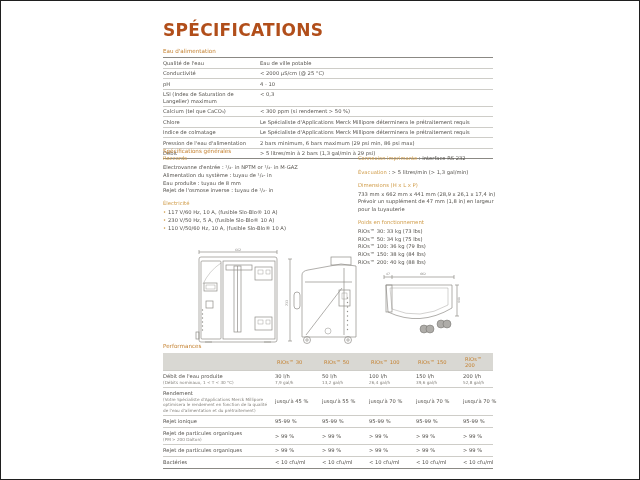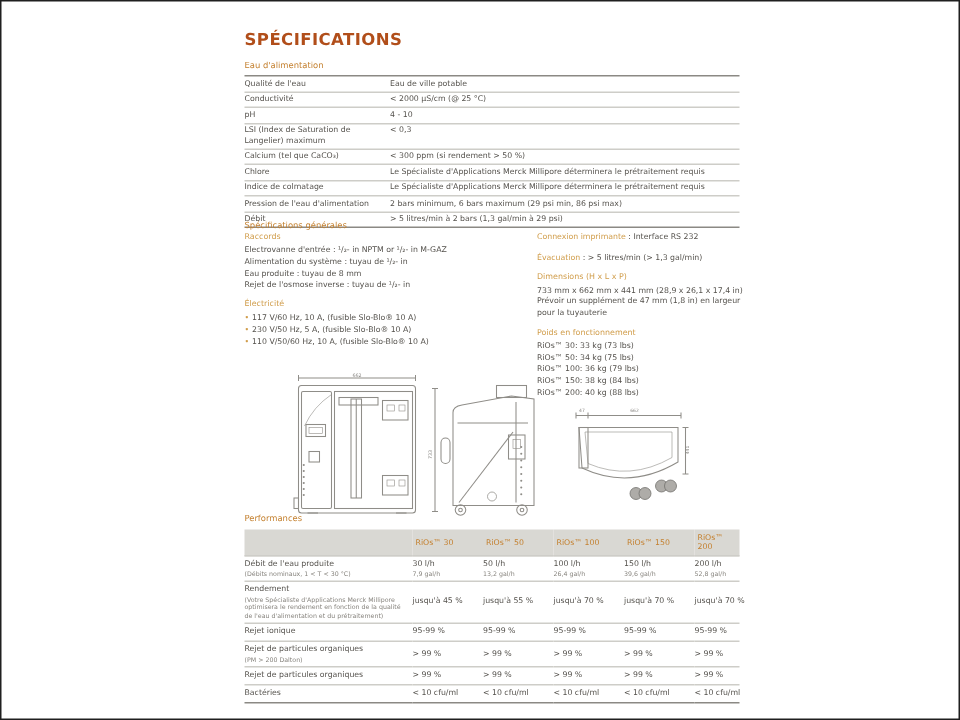--- a/index.html
+++ b/index.html
@@ -4,21 +4,21 @@
 <style>
   html,body{margin:0;padding:0;}
   body{
     width:640px;height:480px;position:relative;background:#ffffff;
     font-family:"DejaVu Sans","Liberation Sans",sans-serif;
     color:#55524d;overflow:hidden;
   }
   .frame{position:absolute;inset:0;border:1px solid #1f1f1f;pointer-events:none;}
 
   .head-block{position:absolute;left:163px;top:0;width:330px;}
-  .title{margin:20px 0 8px;font-size:11px;font-weight:bold;letter-spacing:.3px;color:#b14e1a;}
+  .title{margin:20px 0 8px;font-size:17px;font-weight:bold;letter-spacing:.3px;color:#b14e1a;}
   .section-head{font-size:5.6px;color:#c4802f;margin:0 0 3px;}
 
   .spec-table{width:330px;border-collapse:collapse;font-size:5.2px;color:#55524d;
     border-top:1px solid #8b8984;border-bottom:1px solid #8b8984;}
   .spec-table td{border-top:1px solid #cecdc8;padding:1.5px 0;vertical-align:top;line-height:1.25;}
   .spec-table tr:first-child td{border-top:none;}
   .spec-table td.lbl{width:92px;padding-right:5px;}
 
   .gen{position:absolute;left:163px;top:147px;width:330px;font-size:5.2px;line-height:1.5;}
   .gen .col-left{position:absolute;left:0;top:8px;width:190px;}

